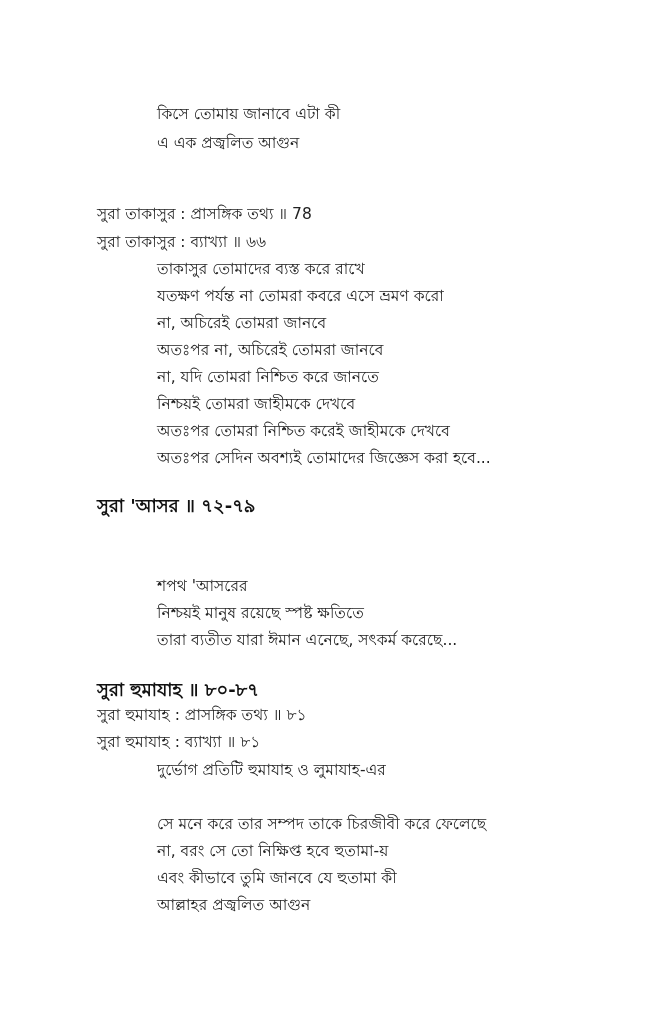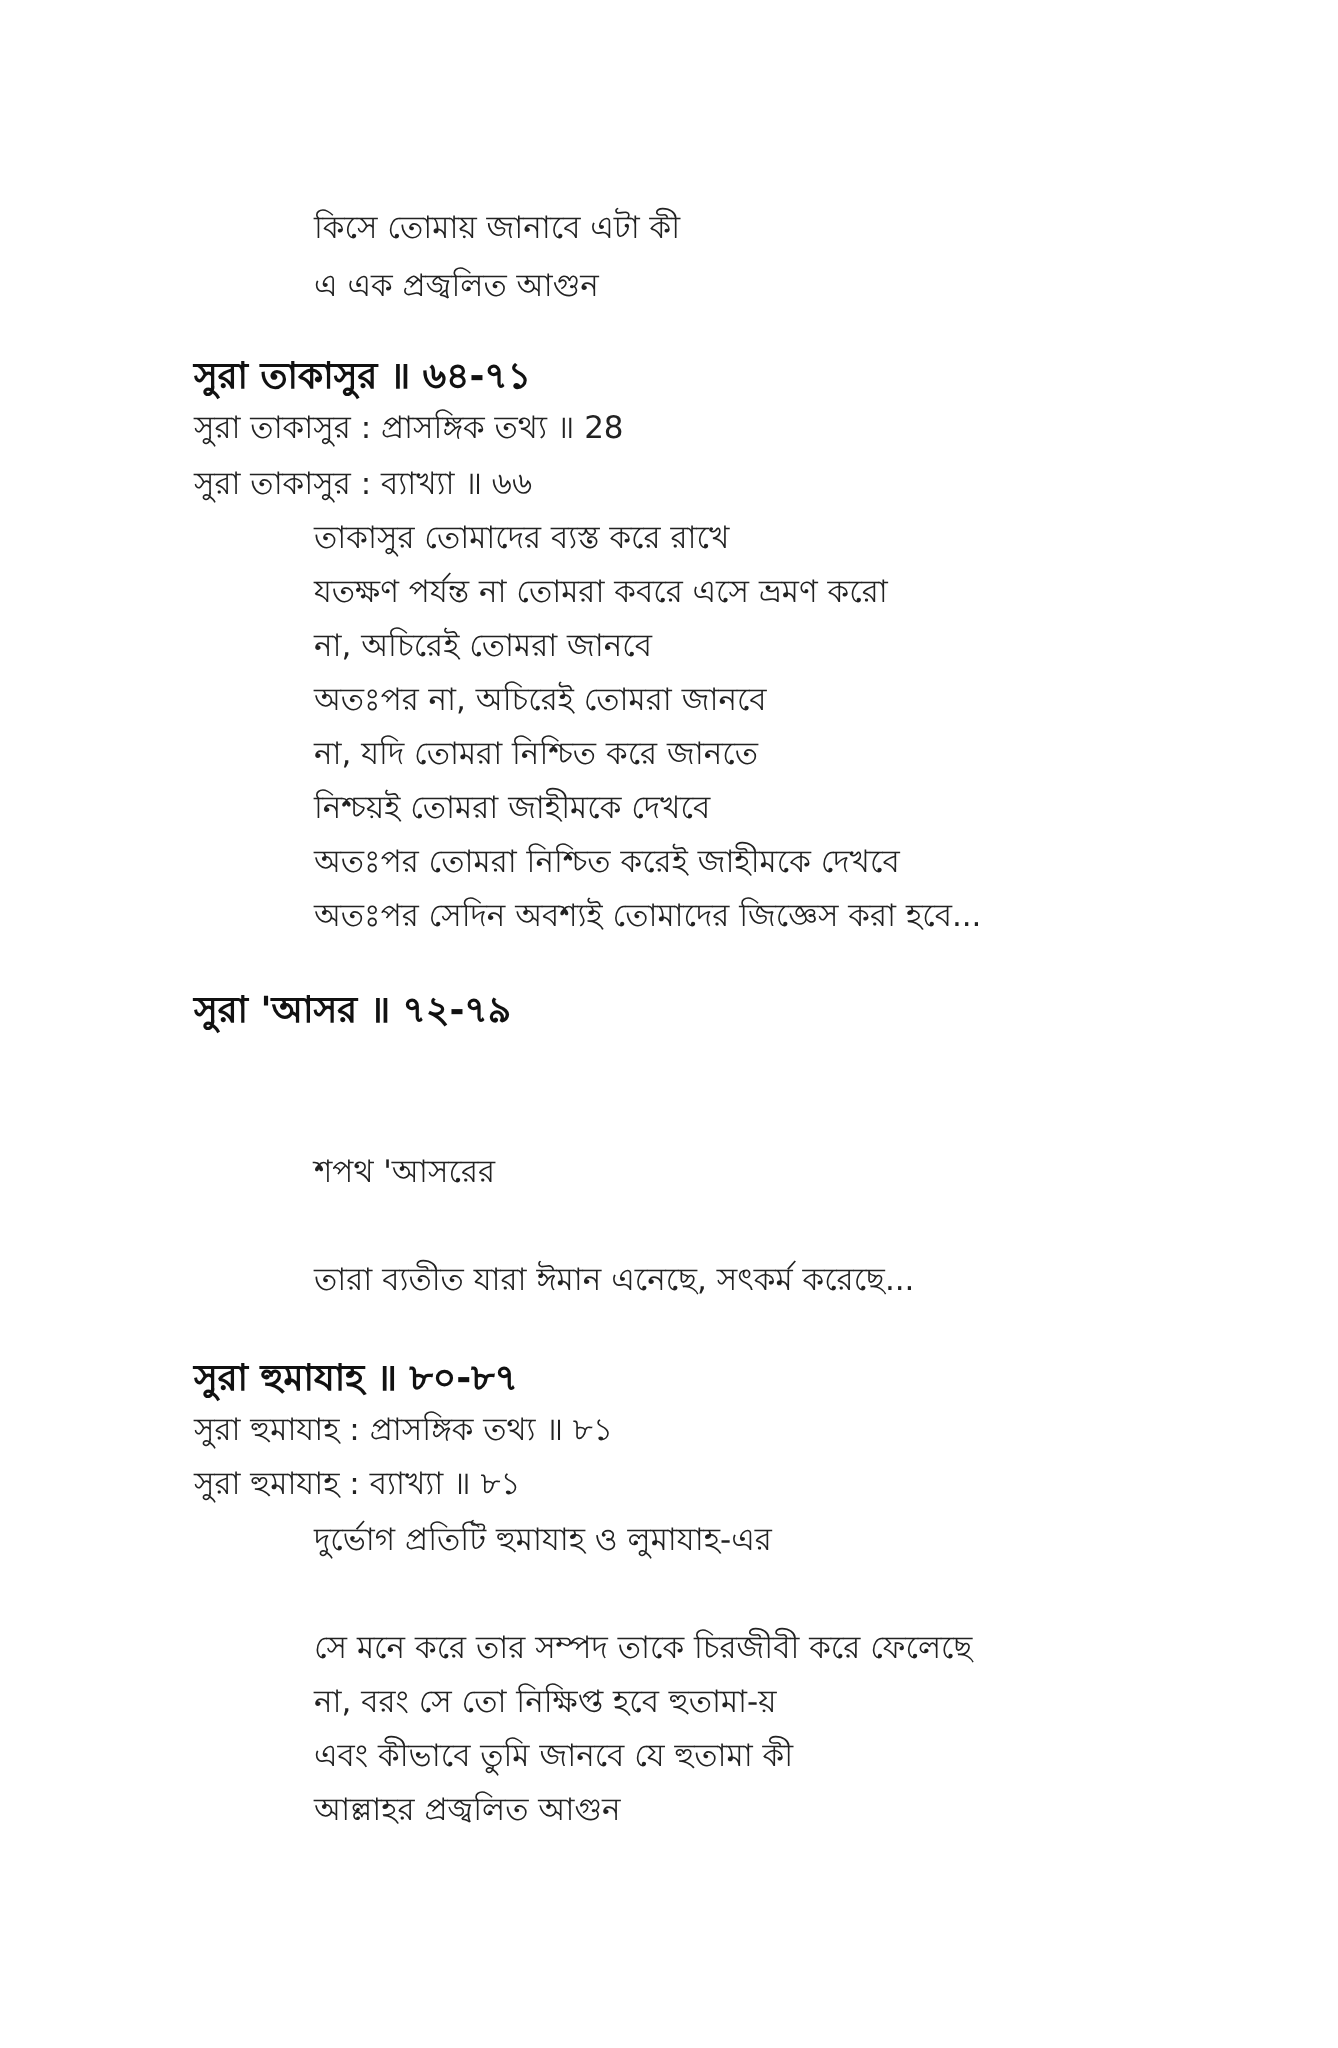--- a/index.html
+++ b/index.html
@@ -40,34 +40,34 @@
     }
   </style>
 </head>
 <body>
 
 <div class="page">
 
   <div class="line indent" style="top:104px">কিসে তোমায় জানাবে এটা কী</div>
   <div class="line indent" style="top:133px">এ এক প্রজ্বলিত আগুন</div>
 
-  <div class="line heading" style="top:178px">সুরা তাকাসুর ॥ ৬৪-৭১</div>
-  <div class="line entry" style="top:204px">সুরা তাকাসুর : প্রাসঙ্গিক তথ্য ॥ 28</div>
+  <div class="line entry" style="top:204px">সুরা তাকাসুর : প্রাসঙ্গিক তথ্য ॥ 78</div>
   <div class="line entry" style="top:232px">সুরা তাকাসুর : ব্যাখ্যা ॥ ৬৬</div>
   <div class="line indent" style="top:259px">তাকাসুর তোমাদের ব্যস্ত করে রাখে</div>
   <div class="line indent" style="top:313px">না, অচিরেই তোমরা জানবে</div>
   <div class="line indent" style="top:286px">যতক্ষণ পর্যন্ত না তোমরা কবরে এসে ভ্রমণ করো</div>
   <div class="line indent" style="top:367px">না, যদি তোমরা নিশ্চিত করে জানতে</div>
   <div class="line indent" style="top:340px">অতঃপর না, অচিরেই তোমরা জানবে</div>
   <div class="line indent" style="top:394px">নিশ্চয়ই তোমরা জাহীমকে দেখবে</div>
   <div class="line indent" style="top:421px">অতঃপর তোমরা নিশ্চিত করেই জাহীমকে দেখবে</div>
   <div class="line indent" style="top:448px">অতঃপর সেদিন অবশ্যই তোমাদের জিজ্ঞেস করা হবে...</div>
 
   <div class="line heading" style="top:495px">সুরা 'আসর ॥ ৭২-৭৯</div>
   <div class="line indent" style="top:576px">শপথ 'আসরের</div>
+  <div class="line indent" style="top:603px">নিশ্চয়ই মানুষ রয়েছে স্পষ্ট ক্ষতিতে</div>
   <div class="line indent" style="top:630px">তারা ব্যতীত যারা ঈমান এনেছে, সৎকর্ম করেছে...</div>
 
   <div class="line heading" style="top:679px">সুরা হুমাযাহ ॥ ৮০-৮৭</div>
   <div class="line entry" style="top:705px">সুরা হুমাযাহ : প্রাসঙ্গিক তথ্য ॥ ৮১</div>
   <div class="line entry" style="top:732px">সুরা হুমাযাহ : ব্যাখ্যা ॥ ৮১</div>
   <div class="line indent" style="top:760px">দুর্ভোগ প্রতিটি হুমাযাহ ও লুমাযাহ-এর</div>
   <div class="line indent" style="top:814px">সে মনে করে তার সম্পদ তাকে চিরজীবী করে ফেলেছে</div>
   <div class="line indent" style="top:841px">না, বরং সে তো নিক্ষিপ্ত হবে হুতামা-য়</div>
   <div class="line indent" style="top:868px">এবং কীভাবে তুমি জানবে যে হুতামা কী</div>
   <div class="line indent" style="top:895px">আল্লাহর প্রজ্বলিত আগুন</div>

